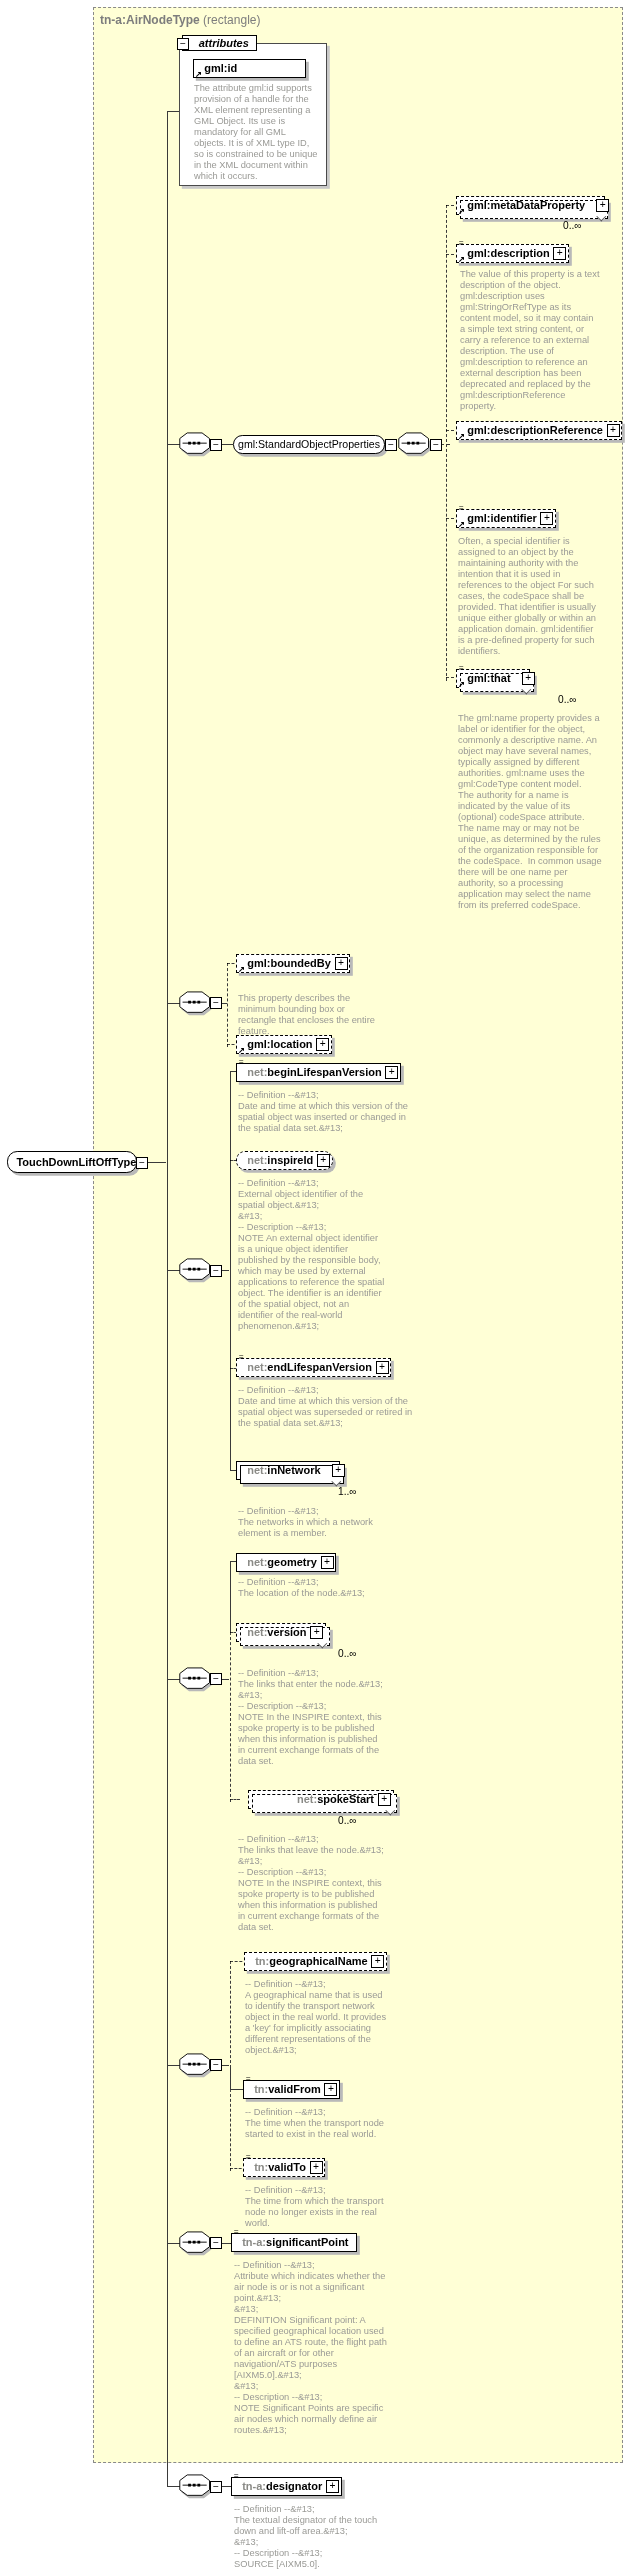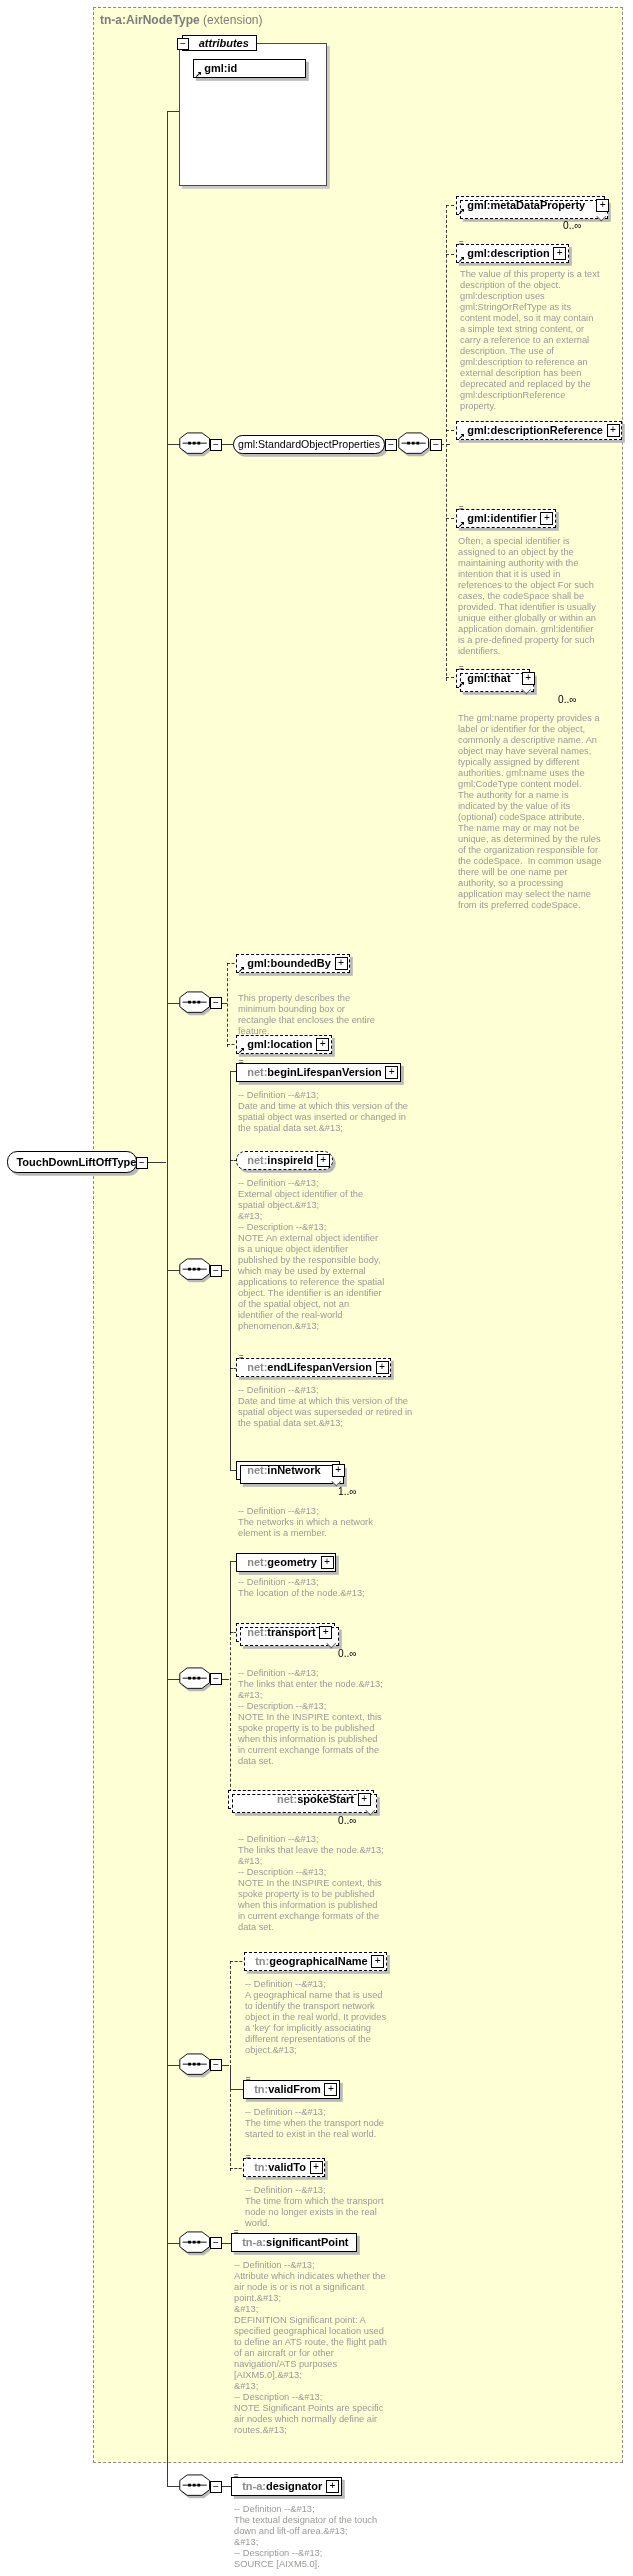--- a/index.html
+++ b/index.html
@@ -58,21 +58,21 @@
   .dsh{border-top-style:dashed;border-left-style:dashed;}
   
   .seq{position:absolute;width:39px;height:28px;z-index:3;}
 </style>
 </head>
 <body>
 
 <div id="canvas">
 
   <div class="extbox" style="left:93px;top:7.4px;width:528px;height:2454px;"></div>
-  <div class="exthead" style="left:100px;top:13px;"><b>tn-a:AirNodeType</b><span> (extension)</span></div>
+  <div class="exthead" style="left:100px;top:13px;"><b>tn-a:AirNodeType</b><span> (rectangle)</span></div>
 
   <div class="lv" style="left:167px;top:111px;height:2375px;"></div>
   <div class="lh" style="left:167px;top:111px;width:12px;"></div>
   <div class="lh" style="left:147px;top:1162px;width:19.4px;"></div>
   <div class="lh" style="left:167px;top:444px;width:15px;"></div>
   <div class="lh" style="left:167px;top:1003px;width:15px;"></div>
   <div class="lh" style="left:167px;top:1270px;width:15px;"></div>
   <div class="lh" style="left:167px;top:1679px;width:15px;"></div>
   <div class="lh" style="left:167px;top:2065px;width:15px;"></div>
   <div class="lh" style="left:167px;top:2243px;width:15px;"></div>
@@ -81,20 +81,21 @@
   <div class="rootbox" style="left:7.4px;top:1151px;width:128px;"><span>TouchDownLiftOffType</span></div>
   <div class="hnd minus" style="left:136px;top:1157px;"></div>
 
   <div class="apanel" style="left:179px;top:43px;width:146px;height:141px;"></div>
   <div class="atab" style="left:182px;top:35px;"><span>attributes</span></div>
   <div class="hnd minus" style="left:177px;top:38px;"></div>
   <div class="ebox noplus" style="left:193px;top:59px;width:93px;">
     <span class="ricon">↗</span>
     <span class="gname">gml:id</span>
   </div>
+  <div class="anno" style="left:194px;top:83px;width:124px;">The attribute gml:id supports provision of a handle for the XML element representing a GML Object. Its use is mandatory for all GML objects. It is of XML type ID, so is constrained to be unique in the XML document within which it occurs.</div>
 
   <div class="seq" style="left:177px;top:431px;">
     <svg width="39" height="28" viewBox="0 0 42 30">
         <polygon points="13,5 29,5 37,11 37,21 29,27 13,27 5,21 5,11" fill="#b9b9b9"></polygon>
         <polygon points="11,2 27,2 35,8 35,18 27,24 11,24 3,18 3,8" fill="#fff" stroke="#000"></polygon>
         <line x1="6" y1="13" x2="32" y2="13" stroke="#000"></line>
         <rect x="12" y="11.5" width="3" height="3"></rect>
         <rect x="17" y="11.5" width="3" height="3"></rect>
         <rect x="22" y="11.5" width="3" height="3"></rect>
       </svg>
@@ -260,31 +261,31 @@
   <div class="lh dsh" style="left:230px;top:1799px;width:6.5px;"></div>
 
   <div class="ebox" style="left:236px;top:1553px;">
     <span class="pfx">net:</span><span class="lcl">geometry</span>
     <span class="plusbox"></span>
   </div>
   <div class="anno" style="left:238px;top:1577px;width:144px;">-- Definition --&amp;#13;
 The location of the node.&amp;#13;</div>
 
   <div class="ebox opt stack" style="left:236px;top:1623px;">
-    <span class="pfx">net:</span><span class="lcl">transport</span>
+    <span class="pfx">net:</span><span class="lcl">version</span>
     <span class="plusbox"></span>
   </div>
   <div class="card" style="left:338px;top:1648px;">0..∞</div>
   <div class="anno" style="left:238px;top:1668px;width:148px;">-- Definition --&amp;#13;
 The links that enter the node.&amp;#13;
 &amp;#13;
 -- Description --&amp;#13;
 NOTE In the INSPIRE context, this spoke property is to be published when this information is published in current exchange formats of the data set.</div>
 
-  <div class="ebox opt stack" style="left:228px;top:1790px;padding-left:48px;">
+  <div class="ebox opt stack" style="left:248px;top:1790px;padding-left:48px;">
     <span class="pfx">net:</span><span class="lcl">spokeStart</span>
     <span class="plusbox"></span>
   </div>
   <div class="card" style="left:338px;top:1815px;">0..∞</div>
   <div class="anno" style="left:238px;top:1834px;width:148px;">-- Definition --&amp;#13;
 The links that leave the node.&amp;#13;
 &amp;#13;
 -- Description --&amp;#13;
 NOTE In the INSPIRE context, this spoke property is to be published when this information is published in current exchange formats of the data set.</div>
 

